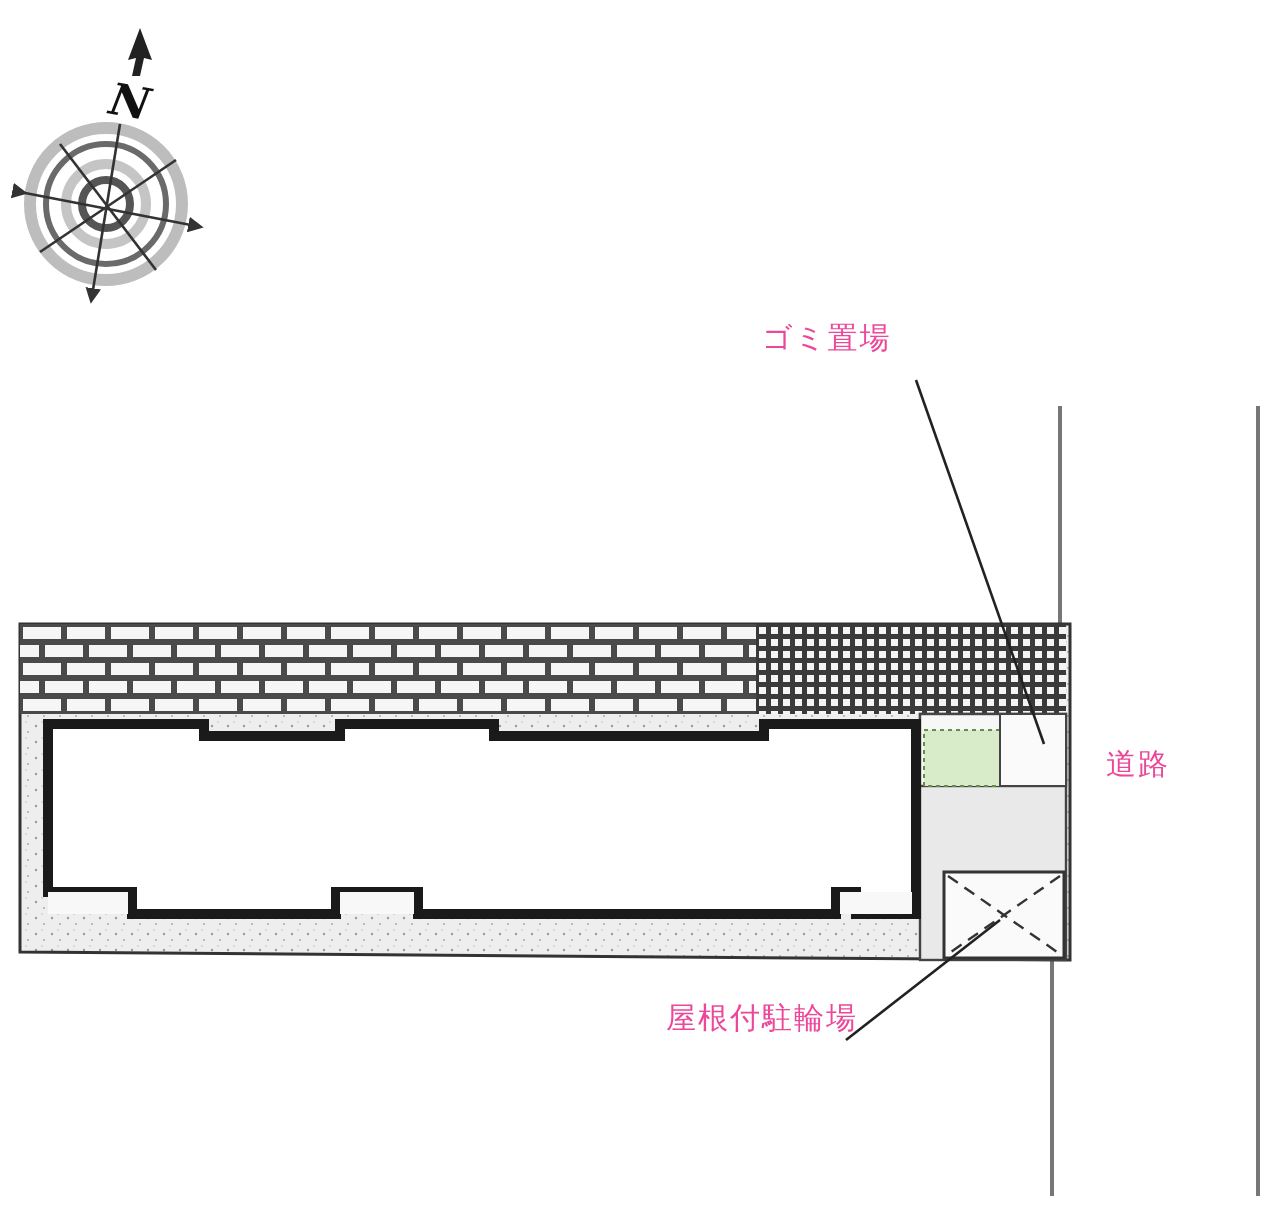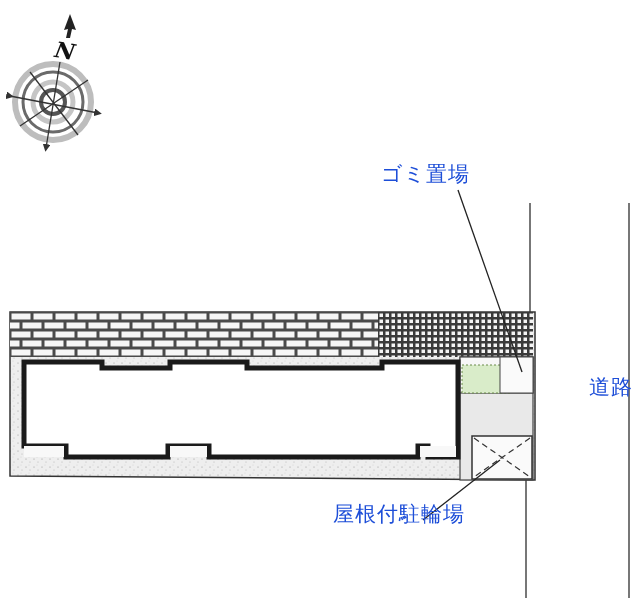--- a/index.html
+++ b/index.html
@@ -1,19 +1,19 @@
 <!DOCTYPE html>
 <html><head>
   <meta charset="utf-8">
   <style>
     html, body { margin: 0; padding: 0; background: #ffffff; }
     body { width: 640px; height: 610px; position: relative; overflow: hidden;
            font-family: "DejaVu Sans", "Liberation Sans", sans-serif; }
     svg { position: absolute; left: 0; top: 0; }
-    .label { position: absolute; color: #1d4ed8; font-size: 21px; letter-spacing: 1px; white-space: nowrap; }
+    .label { position: absolute; color: #ec4899; font-size: 15px; letter-spacing: 1px; white-space: nowrap; }
   </style>
 </head>
 <body>
 
 <svg width="640" height="610" viewBox="0 0 640 610">
   <defs>
     <pattern id="brick" x="10" y="312" width="22" height="9" patternUnits="userSpaceOnUse">
       <rect width="22" height="9" fill="#4a4a4a"></rect>
       <rect x="1.5" y="1.5" width="19" height="6" fill="#f6f6f6"></rect>
     </pattern>
@@ -78,14 +78,14 @@
     <rect x="24" y="446" width="40" height="11" fill="#f8f8f8"></rect>
     <rect x="170" y="446" width="37" height="11" fill="#f8f8f8"></rect>
     <rect x="420" y="446" width="36" height="11" fill="#f8f8f8"></rect>
   </g>
 
   <line x1="458" y1="190" x2="522" y2="372" stroke="#222" stroke-width="1.3"></line>
   <line x1="500" y1="460" x2="423" y2="520" stroke="#222" stroke-width="1.3"></line>
 </svg>
 
 <div class="label" style="left:381px; top:160px;">ゴミ置場</div>
-<div class="label" style="left:553px; top:373px;margin-left:36px;">道路</div>
+<div class="label" style="left:553px; top:373px;">道路</div>
 <div class="label" style="left:333px; top:500px;">屋根付駐輪場</div>
 
 </body></html>

